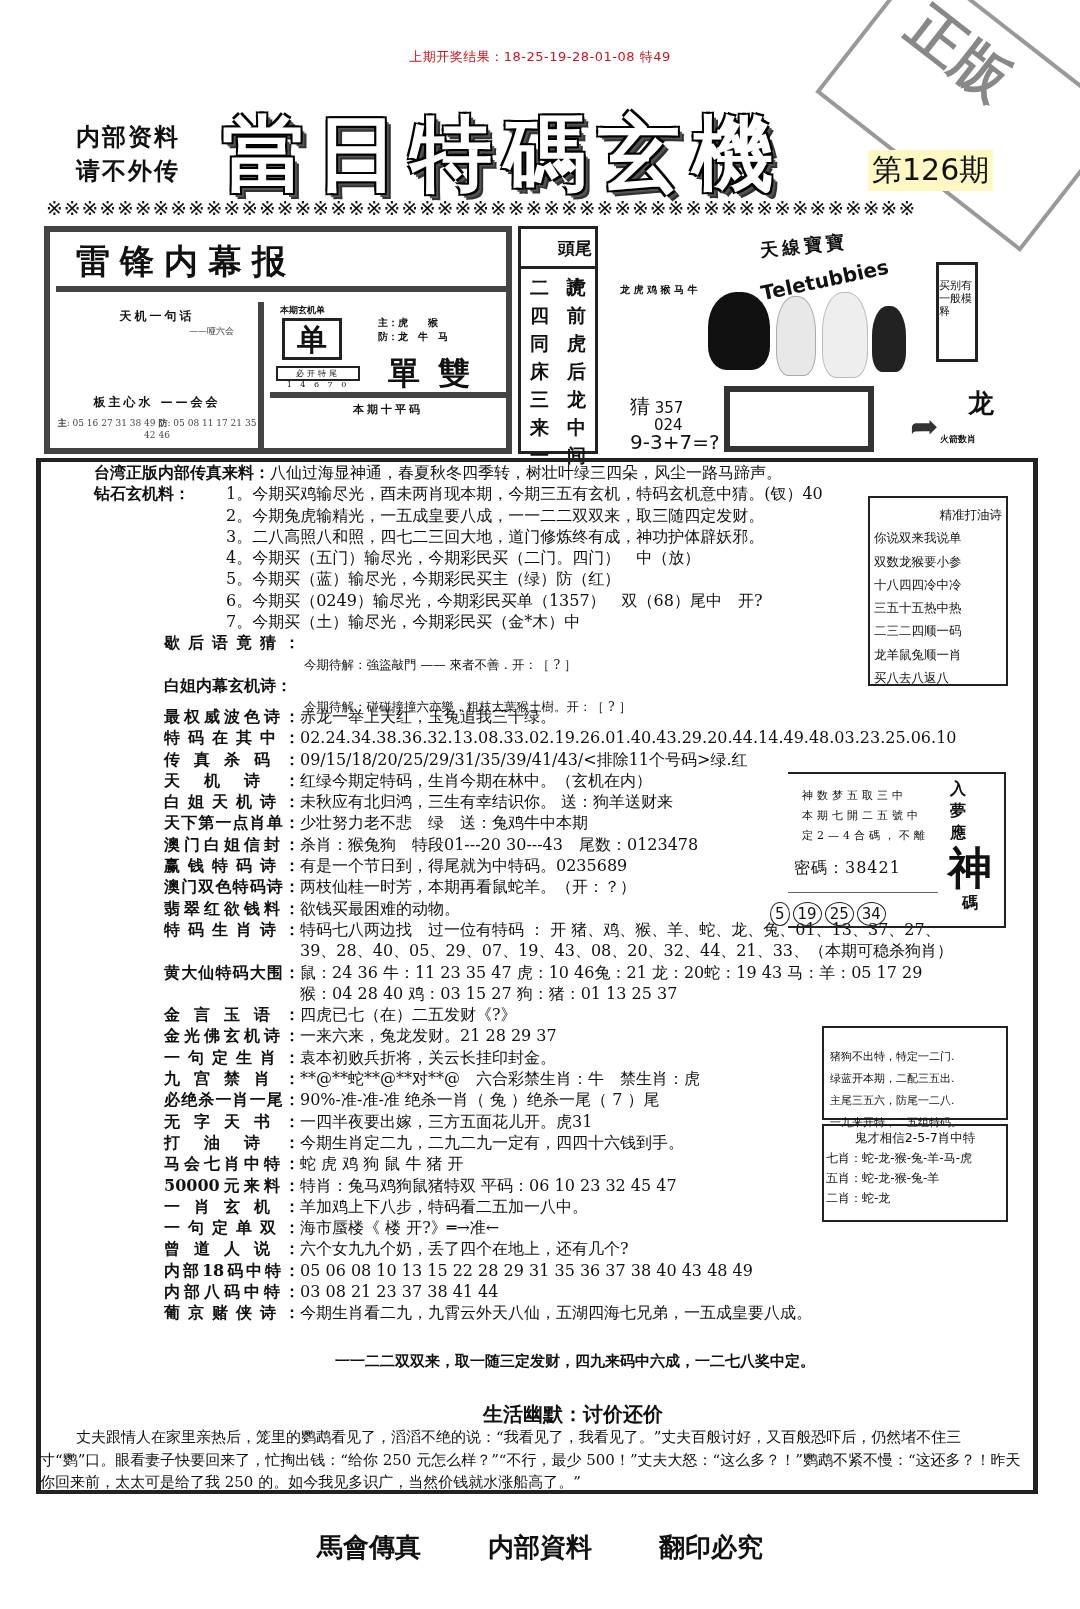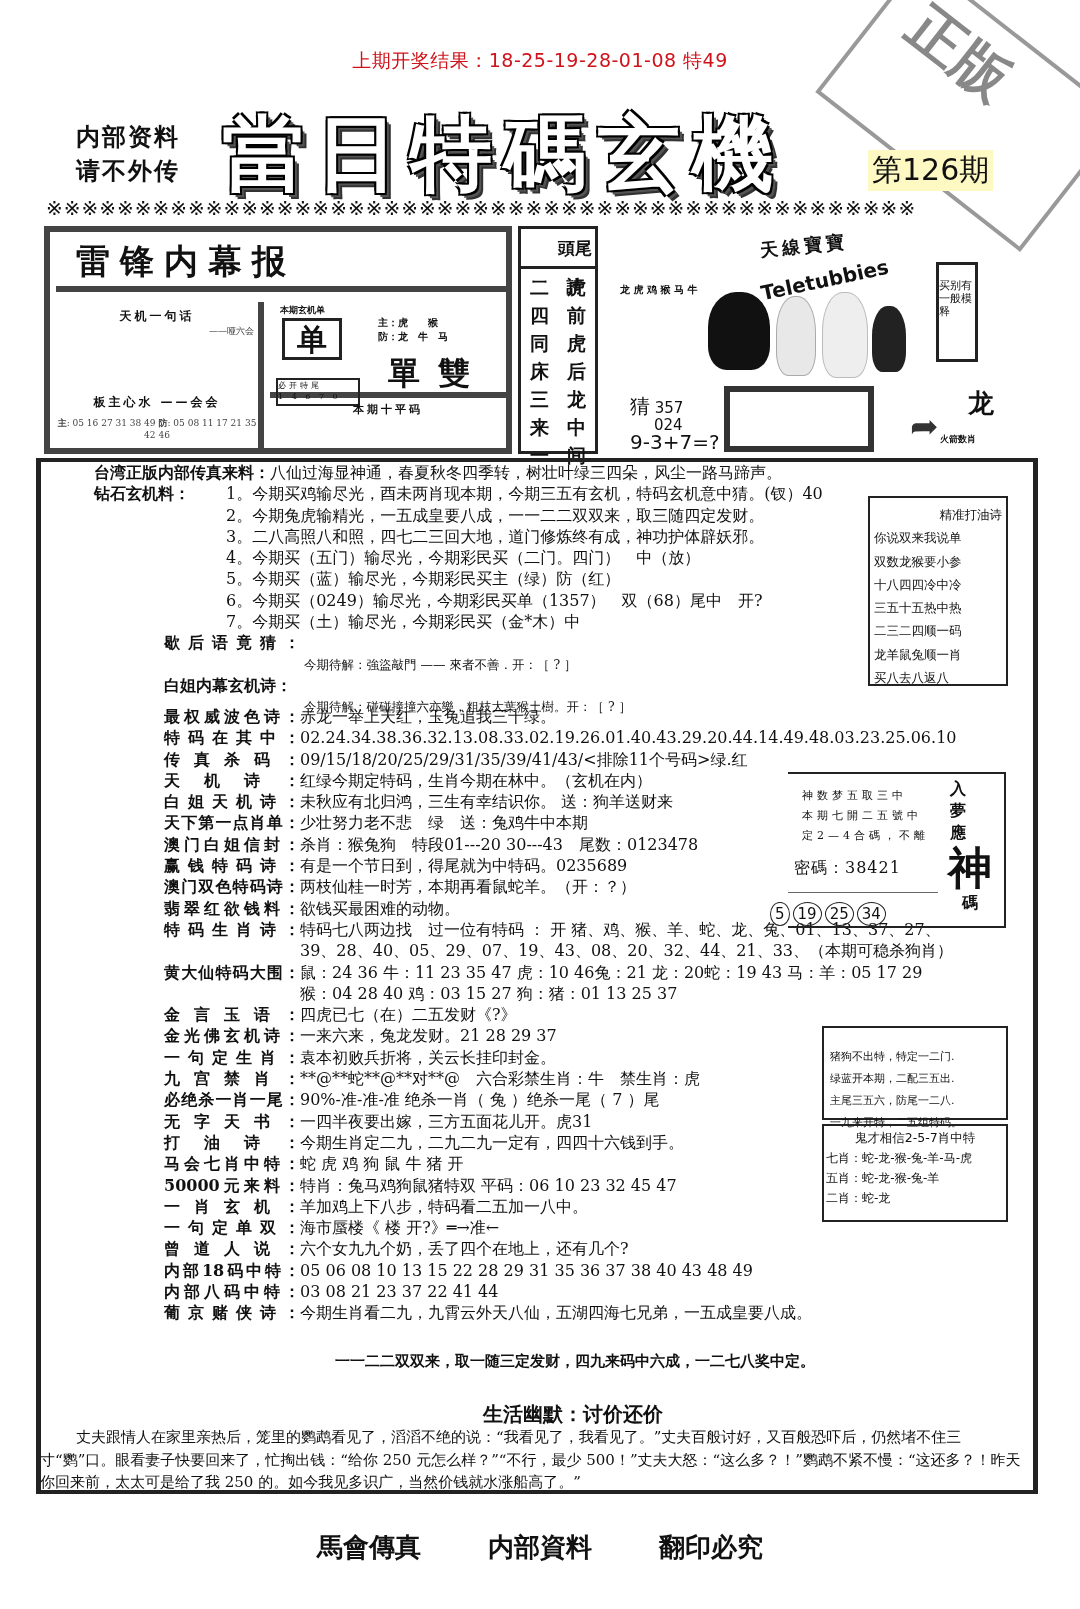--- a/index.html
+++ b/index.html
@@ -2,40 +2,40 @@
 <html><head>
 <meta charset="utf-8">
 <style>
   * { box-sizing: border-box; margin: 0; padding: 0; }
   html, body { width: 1080px; height: 1609px; background: #fff; overflow: hidden; }
   body { position: relative; font-family: "DejaVu Serif", "Liberation Serif", serif; color: #111; }
 
   .abs { position: absolute; }
 
   
-  .prev-result { left: 0; width: 1080px; top: 48px; text-align: center; color: #d0121b; font-family: "DejaVu Sans", sans-serif; font-size: 19px; letter-spacing: 0.5px; }
+  .prev-result { left: 0; width: 1080px; top: 48px; text-align: center; color: #d0121b; font-family: "DejaVu Sans", sans-serif; font-size: 13px; letter-spacing: 0.5px; }
   .internal { left: 76px; top: 120px; font-family: "DejaVu Sans", sans-serif; font-weight: bold; font-size: 24px; line-height: 34px; letter-spacing: 2px; }
   .title { left: 222px; top: 100px; font-family: "DejaVu Serif", serif; font-weight: bold; font-size: 82px; letter-spacing: 12px; color: #fff;
     text-shadow: 2px 2px 0 #000, -2px -2px 0 #000, 2px -2px 0 #000, -2px 2px 0 #000, 4px 4px 0 #555, 6px 6px 0 #333; }
   .issue { left: 868px; top: 150px; font-family: "DejaVu Sans", sans-serif; font-size: 30px; background: #fef9c3; padding: 0 4px; }
   .stamp { left: 840px; top: 20px; width: 260px; height: 170px; border: 4px solid #999; transform: rotate(38deg); color: #888; font-size: 56px; font-weight: bold; padding: 10px 30px; background: transparent; }
   .stars { left: 46px; top: 196px; width: 990px; font-size: 20px; letter-spacing: 1px; white-space: nowrap; overflow: hidden; font-family: "DejaVu Sans", sans-serif; }
 
   
   .panel-left { left: 44px; top: 226px; width: 468px; height: 228px; border: 6px solid #444; background: #fff; }
   .panel-left .head { position: absolute; left: 6px; top: 4px; width: 450px; height: 56px; border-bottom: 6px solid #444; font-size: 34px; font-weight: bold; padding-left: 20px; line-height: 50px; letter-spacing: 10px; }
   .sub-l { position: absolute; left: 6px; top: 70px; width: 208px; height: 146px; border-right: 6px solid #444; font-size: 10px; text-align: center; }
   .sub-l .t1 { font-weight: bold; font-size: 12px; margin-top: 6px; letter-spacing: 3px; }
-  .sub-l .t2 { font-size: 9px; text-align: right; padding-right: 4px; color: #444; }
+  .sub-l .t2 { font-size: 9px; text-align: right; padding-right: 24px; color: #444; }
   .sub-l .t3 { font-weight: bold; font-size: 12px; margin-top: 56px; letter-spacing: 3px; }
   .sub-l .nums { font-size: 9px; color: #444; margin-top: 6px; }
   .sub-r { position: absolute; left: 220px; top: 70px; width: 236px; height: 96px; border-bottom: 6px solid #444; }
   .sub-r .lab { position: absolute; left: 10px; top: 2px; font-size: 9px; font-weight: bold; }
   .dan-box { position: absolute; left: 12px; top: 16px; width: 60px; height: 42px; border: 3px solid #222; font-size: 30px; font-weight: bold; text-align: center; line-height: 38px; }
-  .tail-box { position: absolute; left: 6px; top: 76px; width: 84px; height: 28px; border: 2px solid #222; font-size: 8px; text-align: left; line-height: 11px; letter-spacing: 3px; }
+  .tail-box { position: absolute; left: 6px; top: 64px; width: 84px; height: 15px; border: 2px solid #222; font-size: 8px; text-align: center; line-height: 11px; letter-spacing: 3px; }
   .zhu { position: absolute; left: 108px; top: 14px; font-size: 10px; line-height: 14px; font-weight: bold; }
   .dansh { position: absolute; left: 118px; top: 50px; font-size: 32px; font-weight: bold; letter-spacing: 18px; }
   .ten { position: absolute; left: 220px; top: 170px; width: 236px; height: 46px; font-size: 8px; text-align: center; }
   .ten .tt { font-size: 11px; font-weight: bold; letter-spacing: 3px; }
 
   .poem-box { left: 518px; top: 226px; width: 80px; height: 228px; border: 3px solid #222; }
   .poem-box .ph { height: 40px; border-bottom: 3px solid #222; text-align: center; font-size: 17px; font-weight: bold; line-height: 38px; padding-left: 34px; }
   .poem-cols { display: flex; justify-content: space-around; padding-top: 4px; }
   .poem-cols div { font-size: 19px; font-weight: bold; line-height: 28px; text-align: center; }
 
@@ -350,21 +350,21 @@
       <span>六个女九九个奶，丢了四个在地上，还有几个?</span>
     </div>
     <div class="row">
       <span style="width: 70px; display: inline-block;"></span>
       <span class="lab" style="width: 136px;">内部18码中特：</span>
       <span>05 06 08 10 13 15 22 28 29 31 35 36 37 38 40 43 48 49</span>
     </div>
     <div class="row">
       <span style="width: 70px; display: inline-block;"></span>
       <span class="lab" style="width: 136px;">内部八码中特：</span>
-      <span>03 08 21 23 37 22 41 44</span>
+      <span>03 08 21 23 37 38 41 44</span>
     </div>
     <div class="row">
       <span style="width: 70px; display: inline-block;"></span>
       <span class="lab" style="width: 136px;">葡京赌侠诗：</span>
       <span>今期生肖看二九，九霄云外天八仙，五湖四海七兄弟，一五成皇要八成。</span>
     </div>
   </div>
 
 <div class="abs oil">
   <div class="h">精准打油诗</div>

